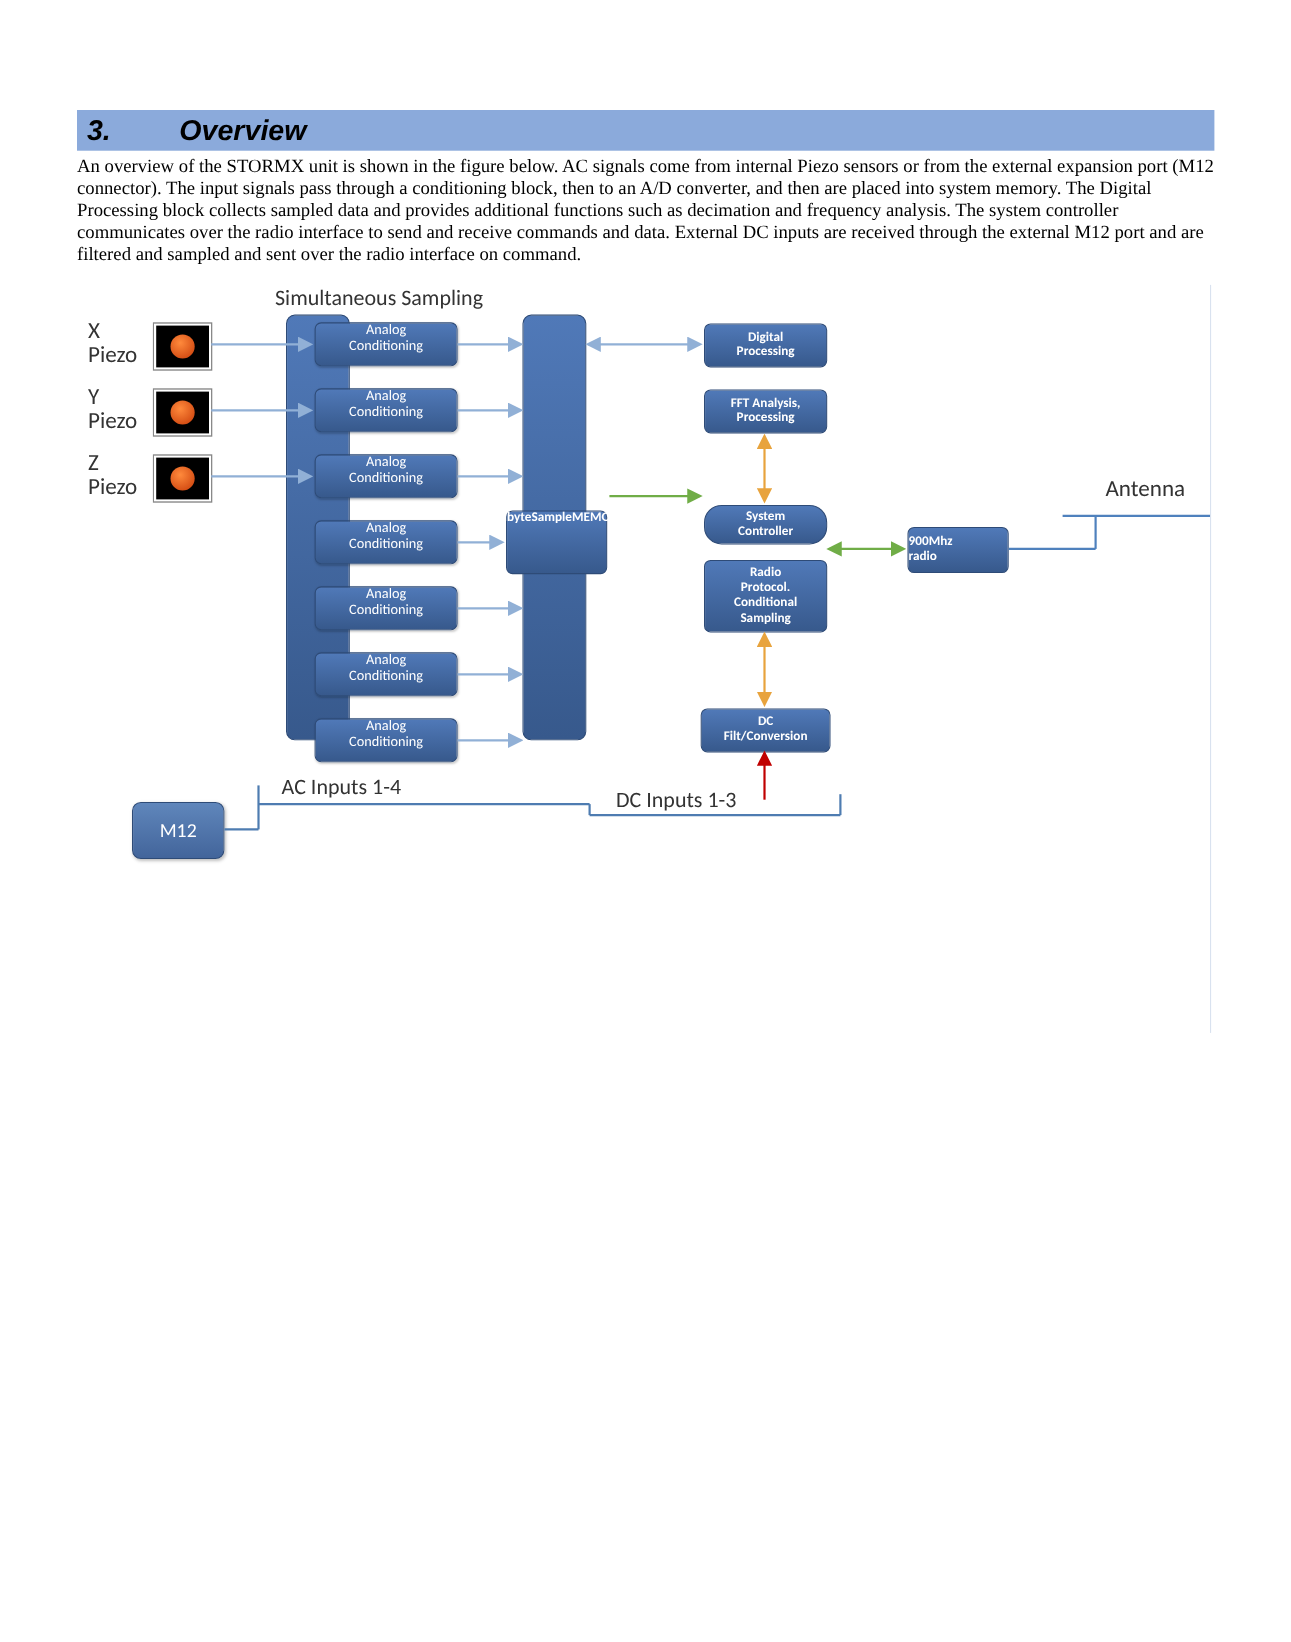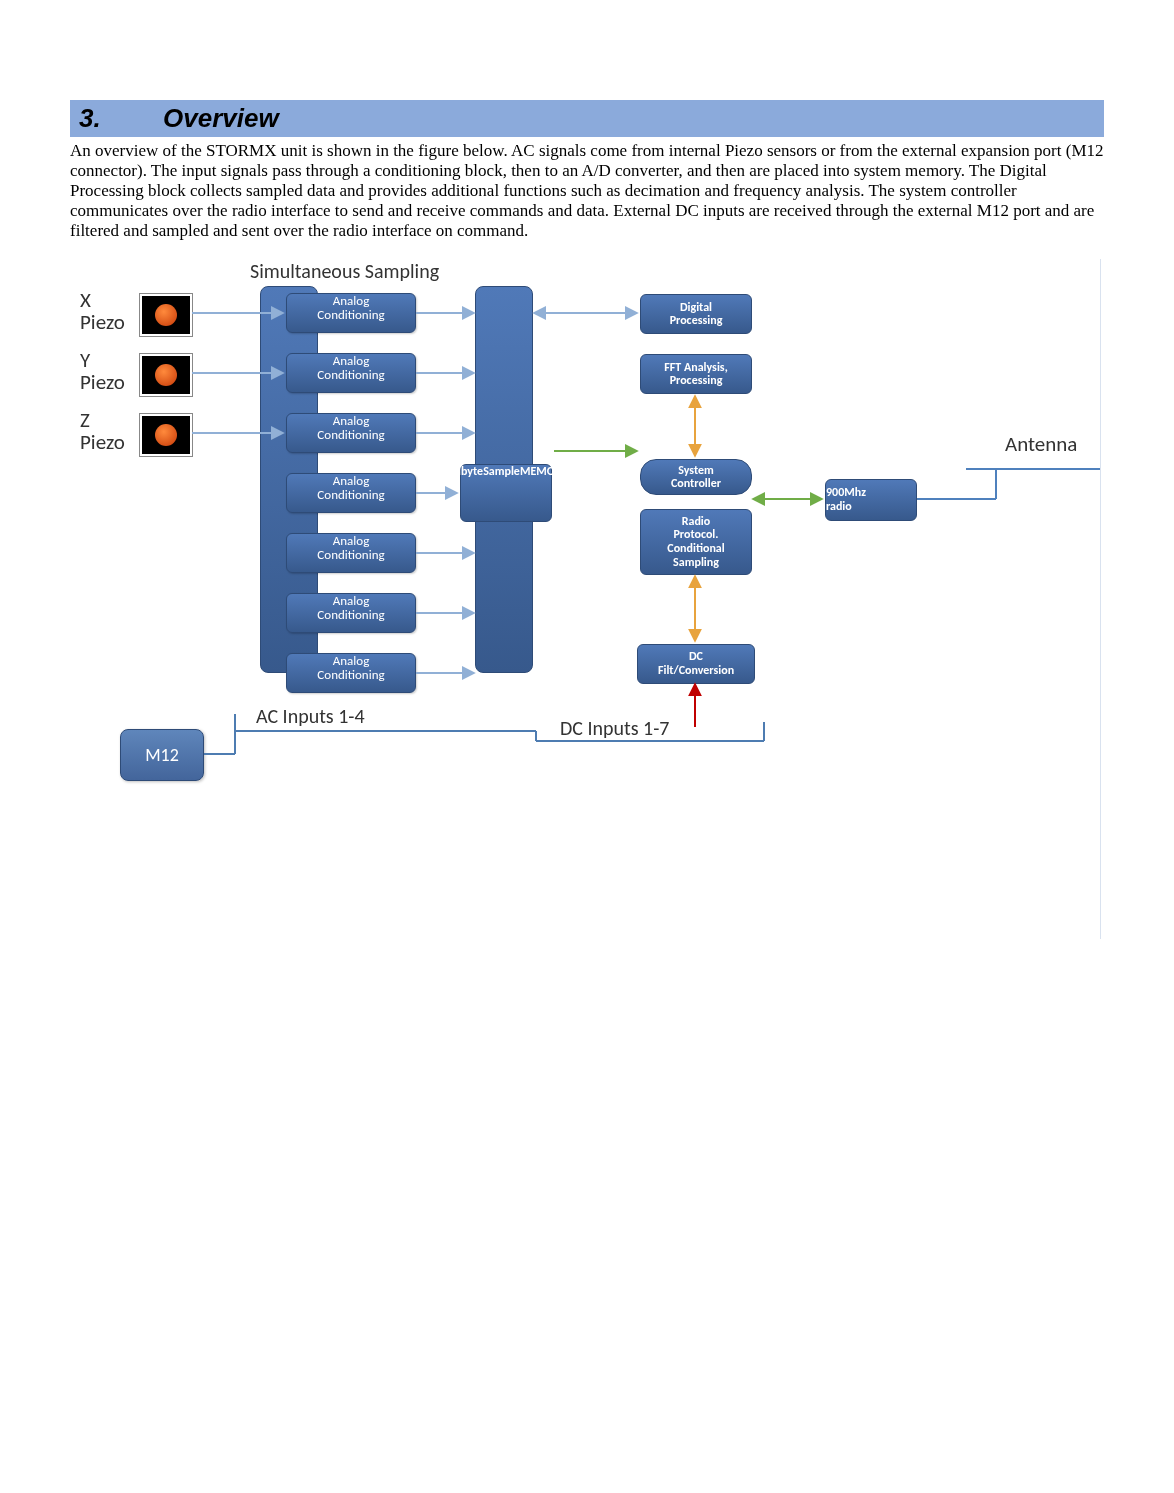--- a/index.html
+++ b/index.html
@@ -340,21 +340,21 @@
     <div class="dc-box" style="left:567px; top:385px;">
       <span>DC</span>
       <span>Filt/Conversion</span>
     </div>
 
     <div class="antenna-label" style="left:935px; top:172px;">Antenna</div>
 
     <div class="m12" style="left:50px; top:470px;">M12</div>
 
     <div class="ground-label" style="left:175px; top:445px;margin-left:11px;">AC Inputs 1-4</div>
-    <div class="ground-label" style="left:490px; top:457px;">DC Inputs 1-7</div>
+    <div class="ground-label" style="left:490px; top:457px;">DC Inputs 1-3</div>
 
     <svg class="overlay">
       <defs>
         <marker id="ah" viewBox="0 0 10 10" refX="8" refY="5" markerWidth="7" markerHeight="7" orient="auto-start-reverse">
           <path d="M 0 0 L 10 5 L 0 10 z" fill="#91b0d6"></path>
         </marker>
         <marker id="ahg" viewBox="0 0 10 10" refX="8" refY="5" markerWidth="7" markerHeight="7" orient="auto-start-reverse">
           <path d="M 0 0 L 10 5 L 0 10 z" fill="#70ad47"></path>
         </marker>
         <marker id="ahr" viewBox="0 0 10 10" refX="8" refY="5" markerWidth="7" markerHeight="7" orient="auto-start-reverse">

